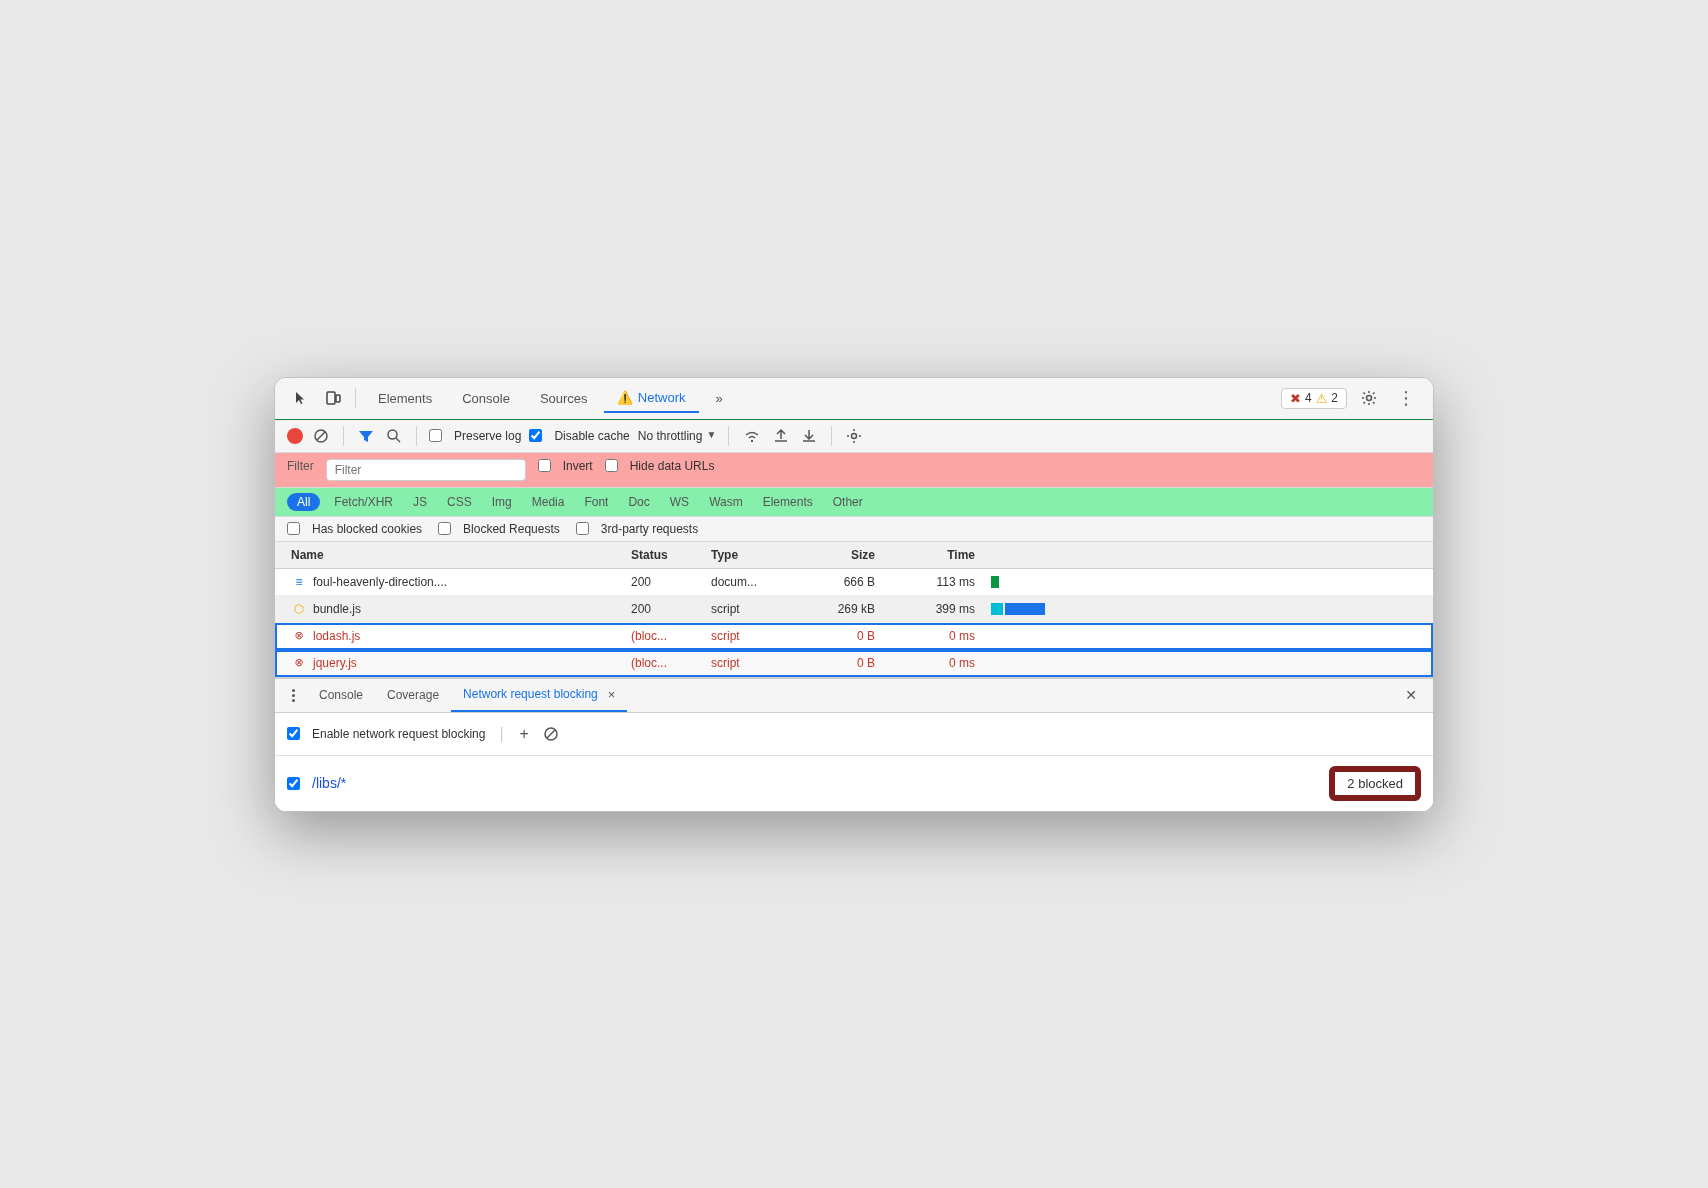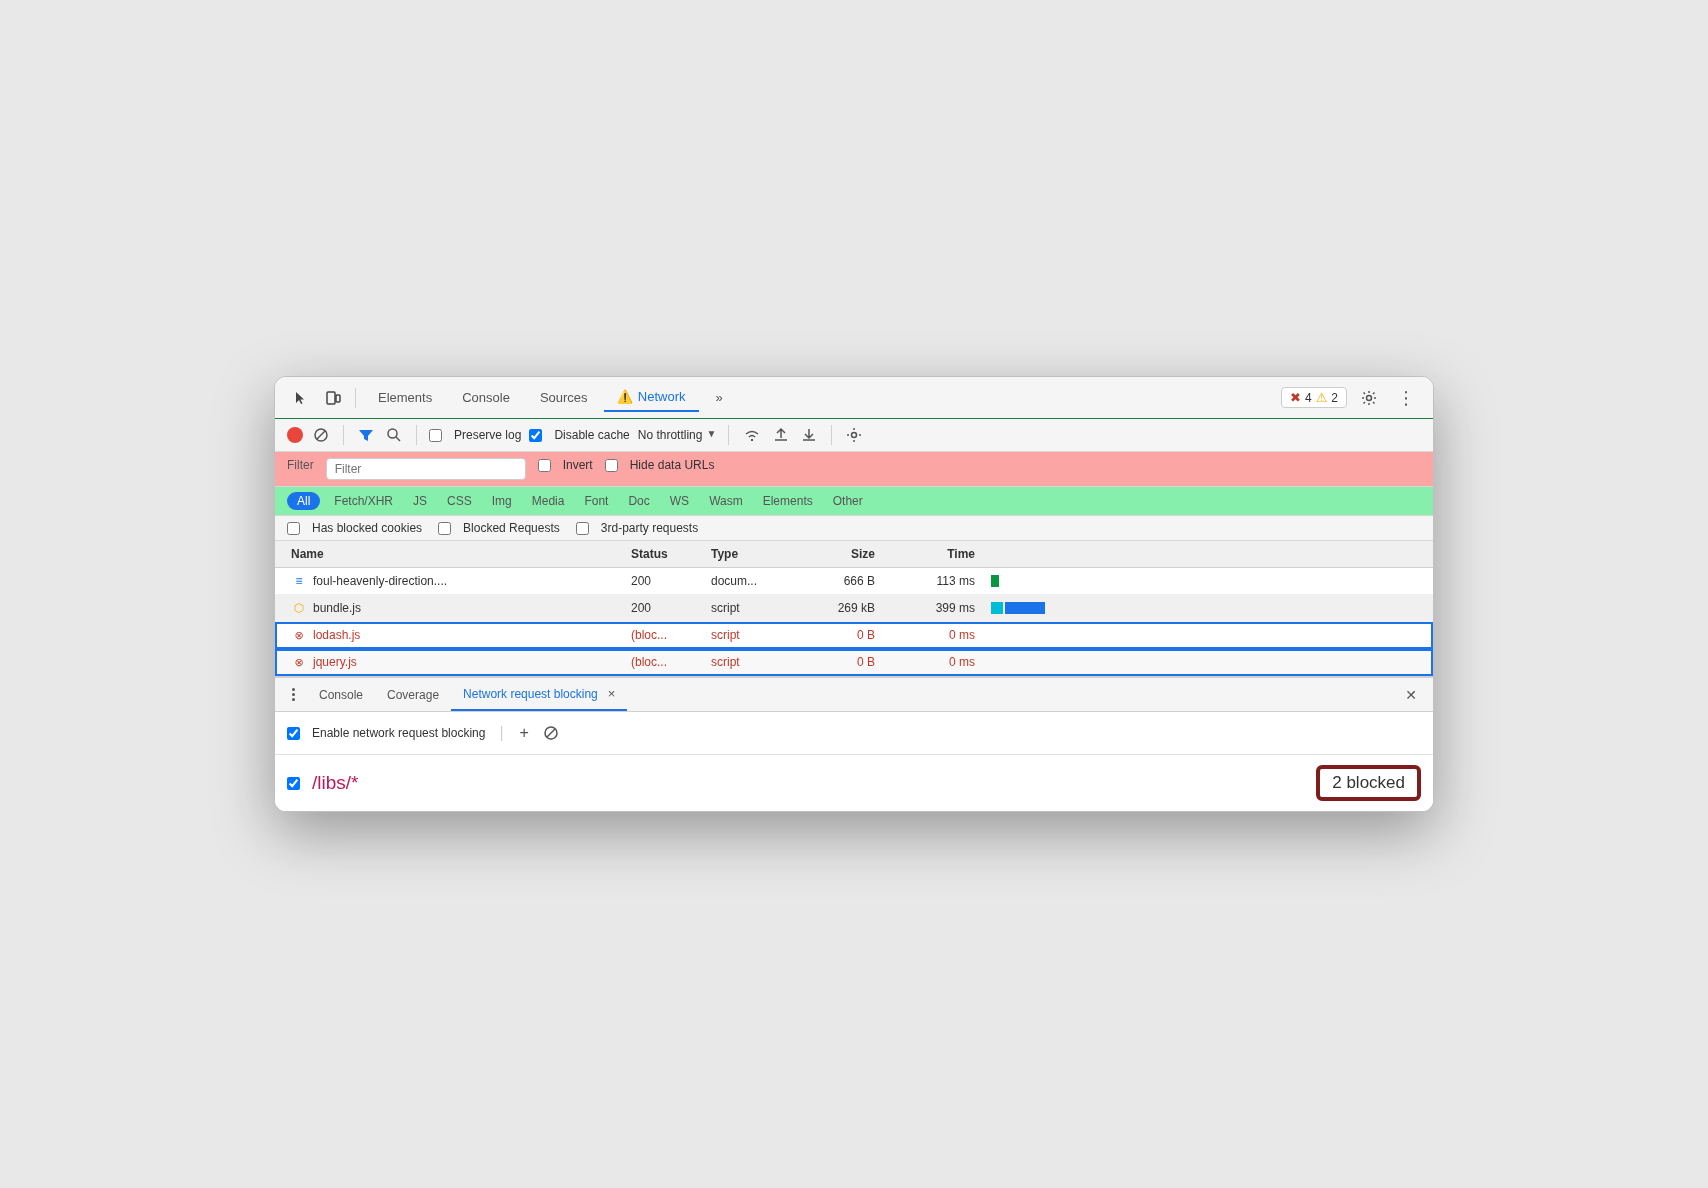--- a/index.html
+++ b/index.html
@@ -324,24 +324,24 @@
     }
     .blocking-row {
       padding: 10px 12px;
       background: white;
       display: flex;
       align-items: center;
       gap: 10px;
     }
     .blocked-label {
       margin-left: auto;
-      border: 4px solid #7f1d1d;
+      border: 6px solid #7f1d1d;
       border-radius: 6px;
       padding: 4px 12px;
-      font-size: 17px;
+      font-size: 13px;
       color: #333;
       font-weight: 500;
     }
     .waterfall-bar {
       display: flex;
       align-items: center;
       height: 12px;
       position: relative;
     }
     .wf-green { background: #0a9640; width: 8px; height: 12px; }
@@ -610,20 +610,20 @@
         <svg width="16" height="16" viewBox="0 0 16 16">
           <circle cx="8" cy="8" r="6" fill="none" stroke="#555" stroke-width="1.5"></circle>
           <line x1="4" y1="12" x2="12" y2="4" stroke="#555" stroke-width="1.5"></line>
         </svg>
       </button>
     </div>
 
     <div class="blocking-row">
       <label class="checkbox-label">
         <input type="checkbox" checked="" style="">
-        <span style="font-size:19px; color:#be185d;text-align:right;">/libs/*</span>
+        <span style="font-size:14px; color:#1d4ed8;text-align:right;">/libs/*</span>
       </label>
       <div class="blocked-label">
         <span>2 blocked</span>
       </div>
     </div>
   </div>
 </div>
 
 </body></html>

